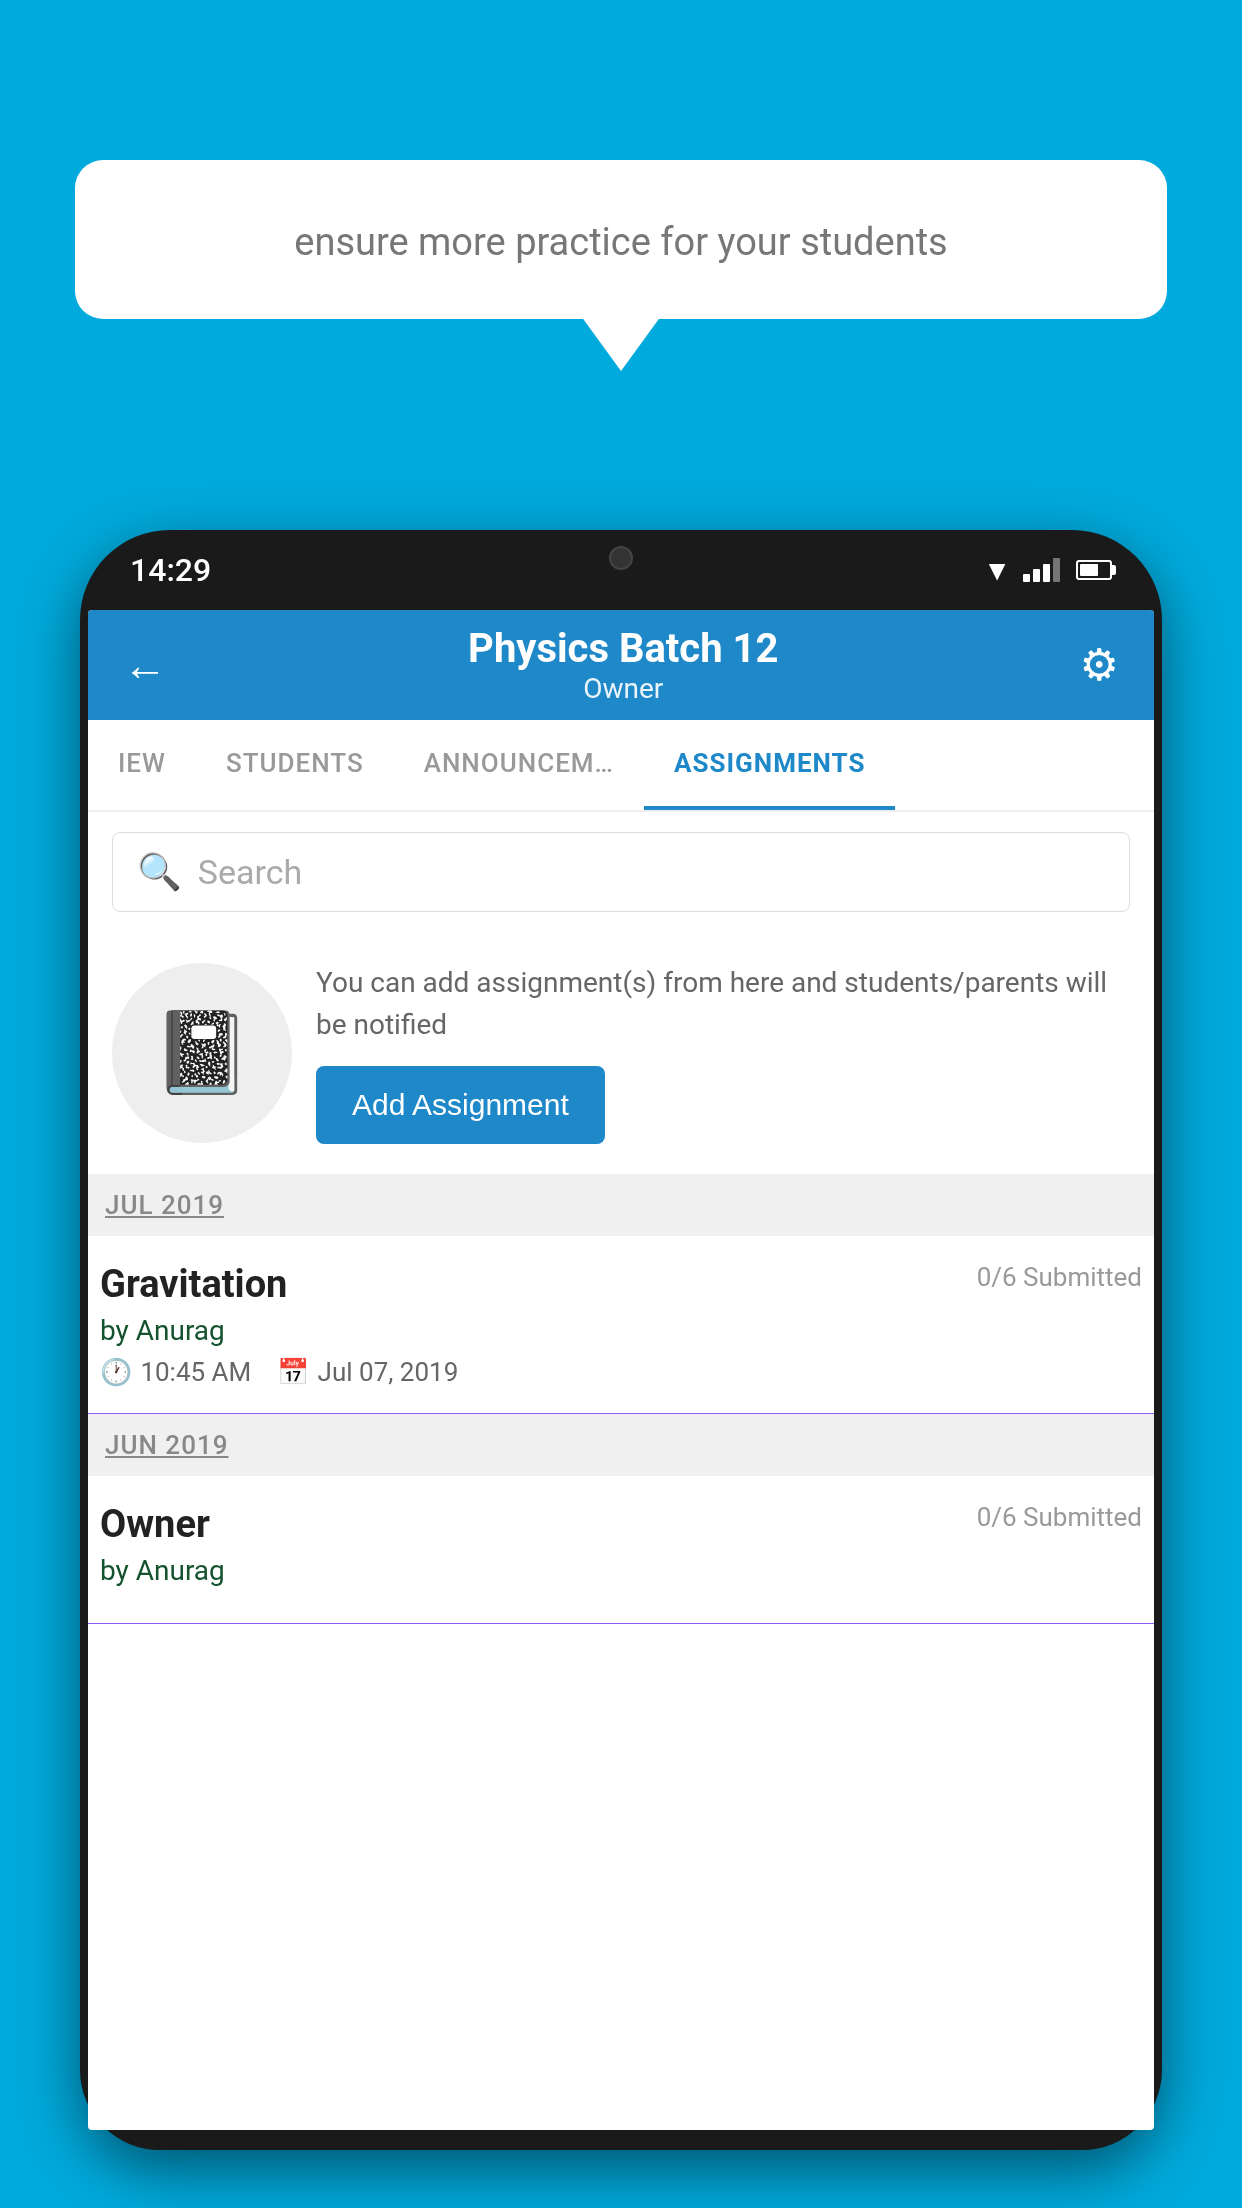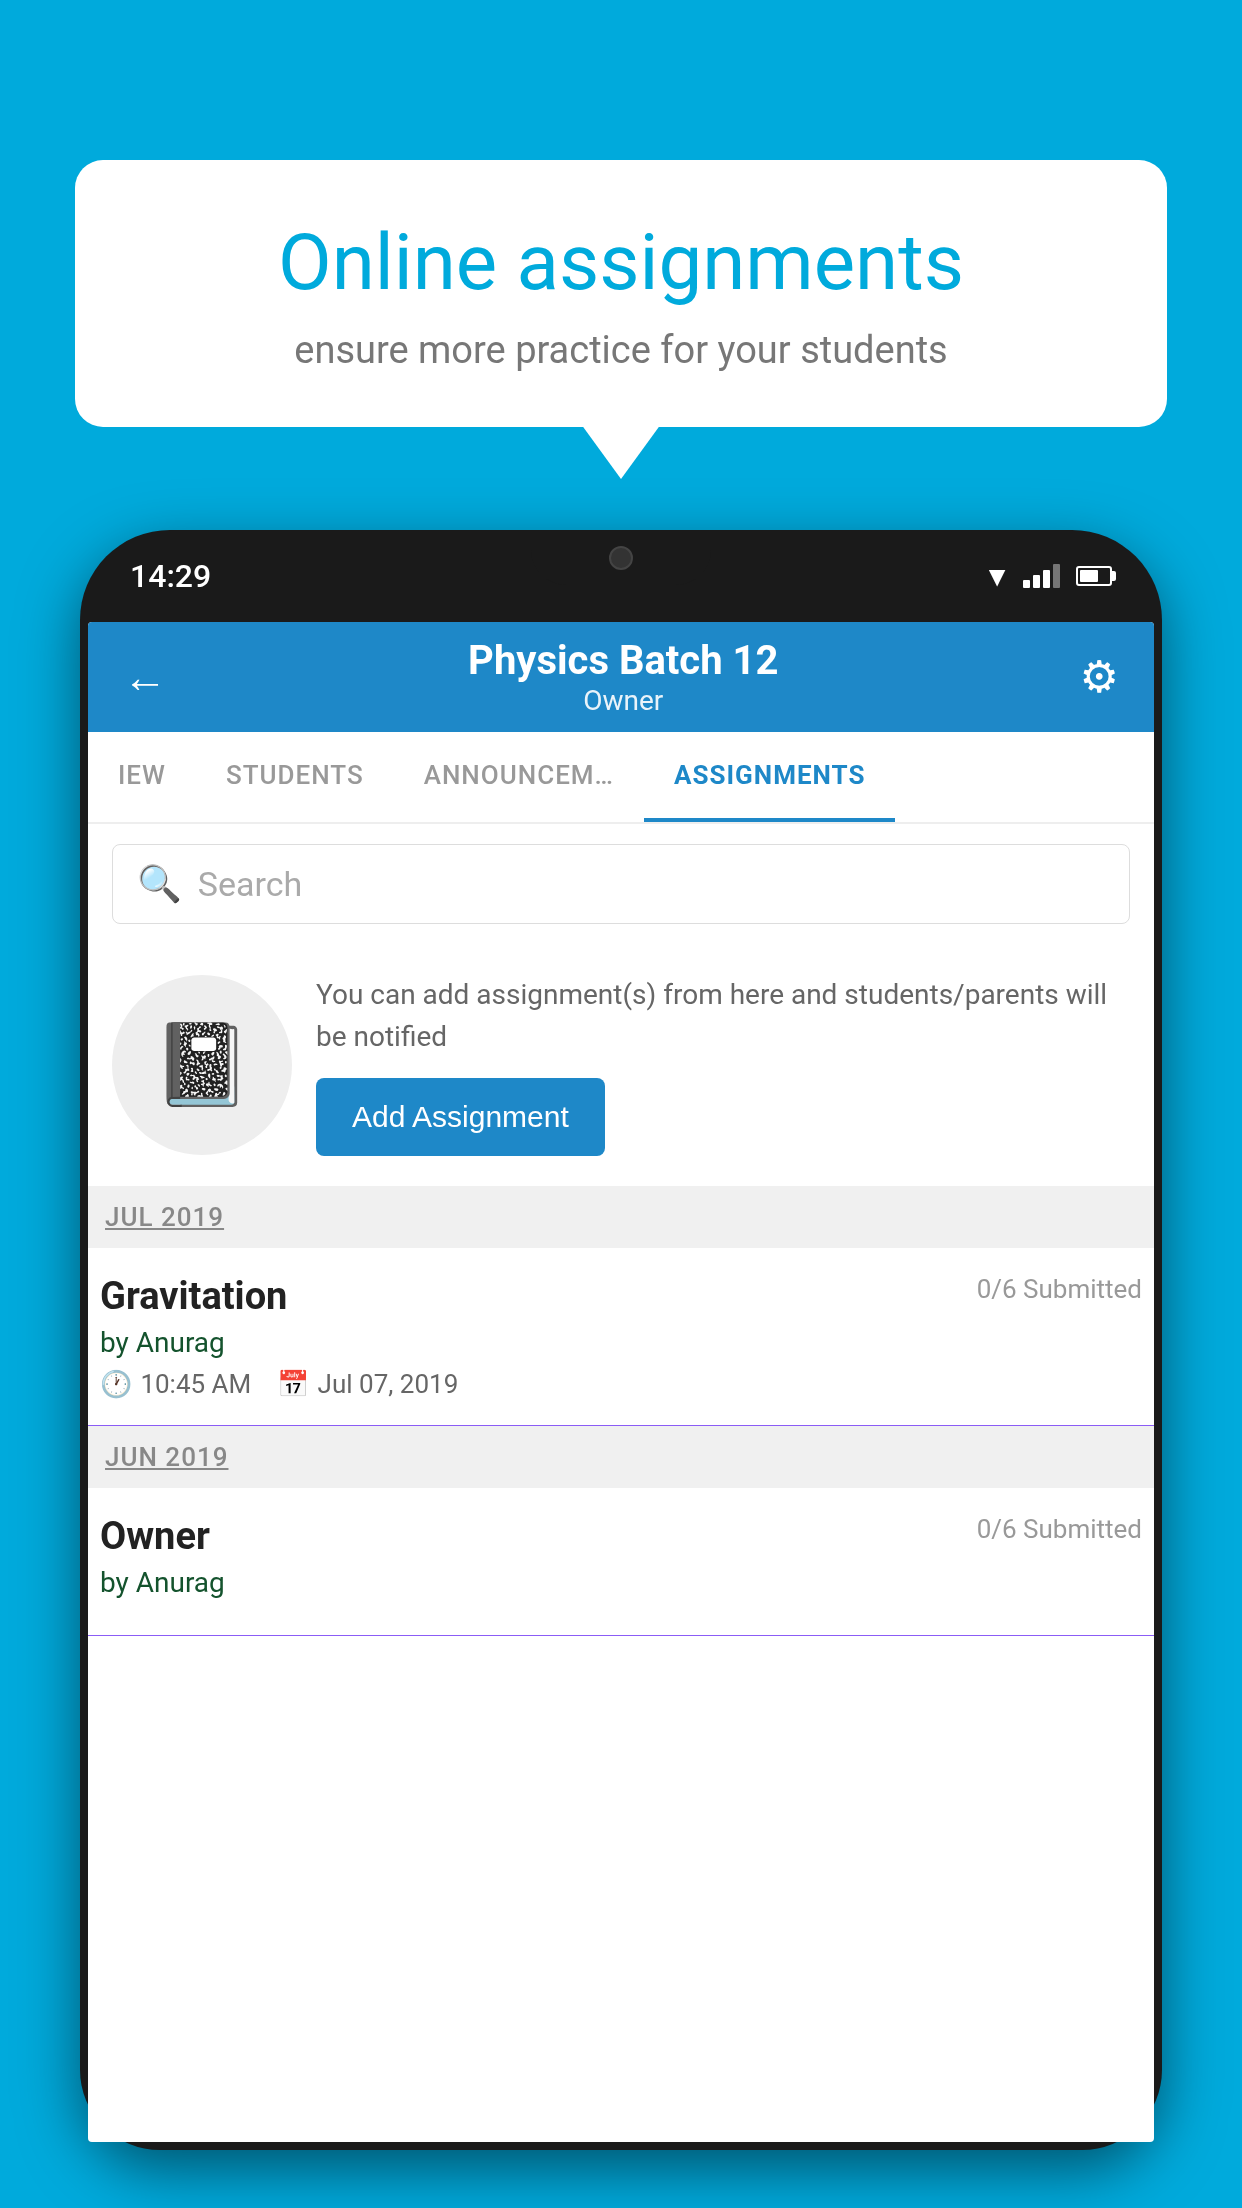--- a/index.html
+++ b/index.html
@@ -70,21 +70,21 @@
       border-radius: 90px 90px 80px 80px;
       padding: 0;
       width: 100%;
       height: 1620px;
       position: relative;
       box-shadow: 0 20px 60px rgba(0,0,0,0.5);
     }
 
     
     .phone-notch-bar {
-      height: 92px;
+      height: 80px;
       display: flex;
       align-items: center;
       justify-content: space-between;
       padding: 16px 50px;
       position: relative;
       gap: 40px;
     }
 
     .phone-time {
       color: white;
@@ -372,21 +372,20 @@
     .meta-icon {
       font-size: 26px;
       color: #888;
     }
   </style>
 </head>
 <body>
 
 <div class="speech-bubble-container">
   <div class="speech-bubble">
-    <div class="speech-bubble-title">Online assignments</div>
     <div class="speech-bubble-subtitle">ensure more practice for your students</div>
   </div>
 </div>
 
 <div class="phone-container">
   <div class="phone-outer">
 
     <div class="phone-notch-bar">
       <span class="phone-time">14:29</span>
       <div class="phone-notch">

